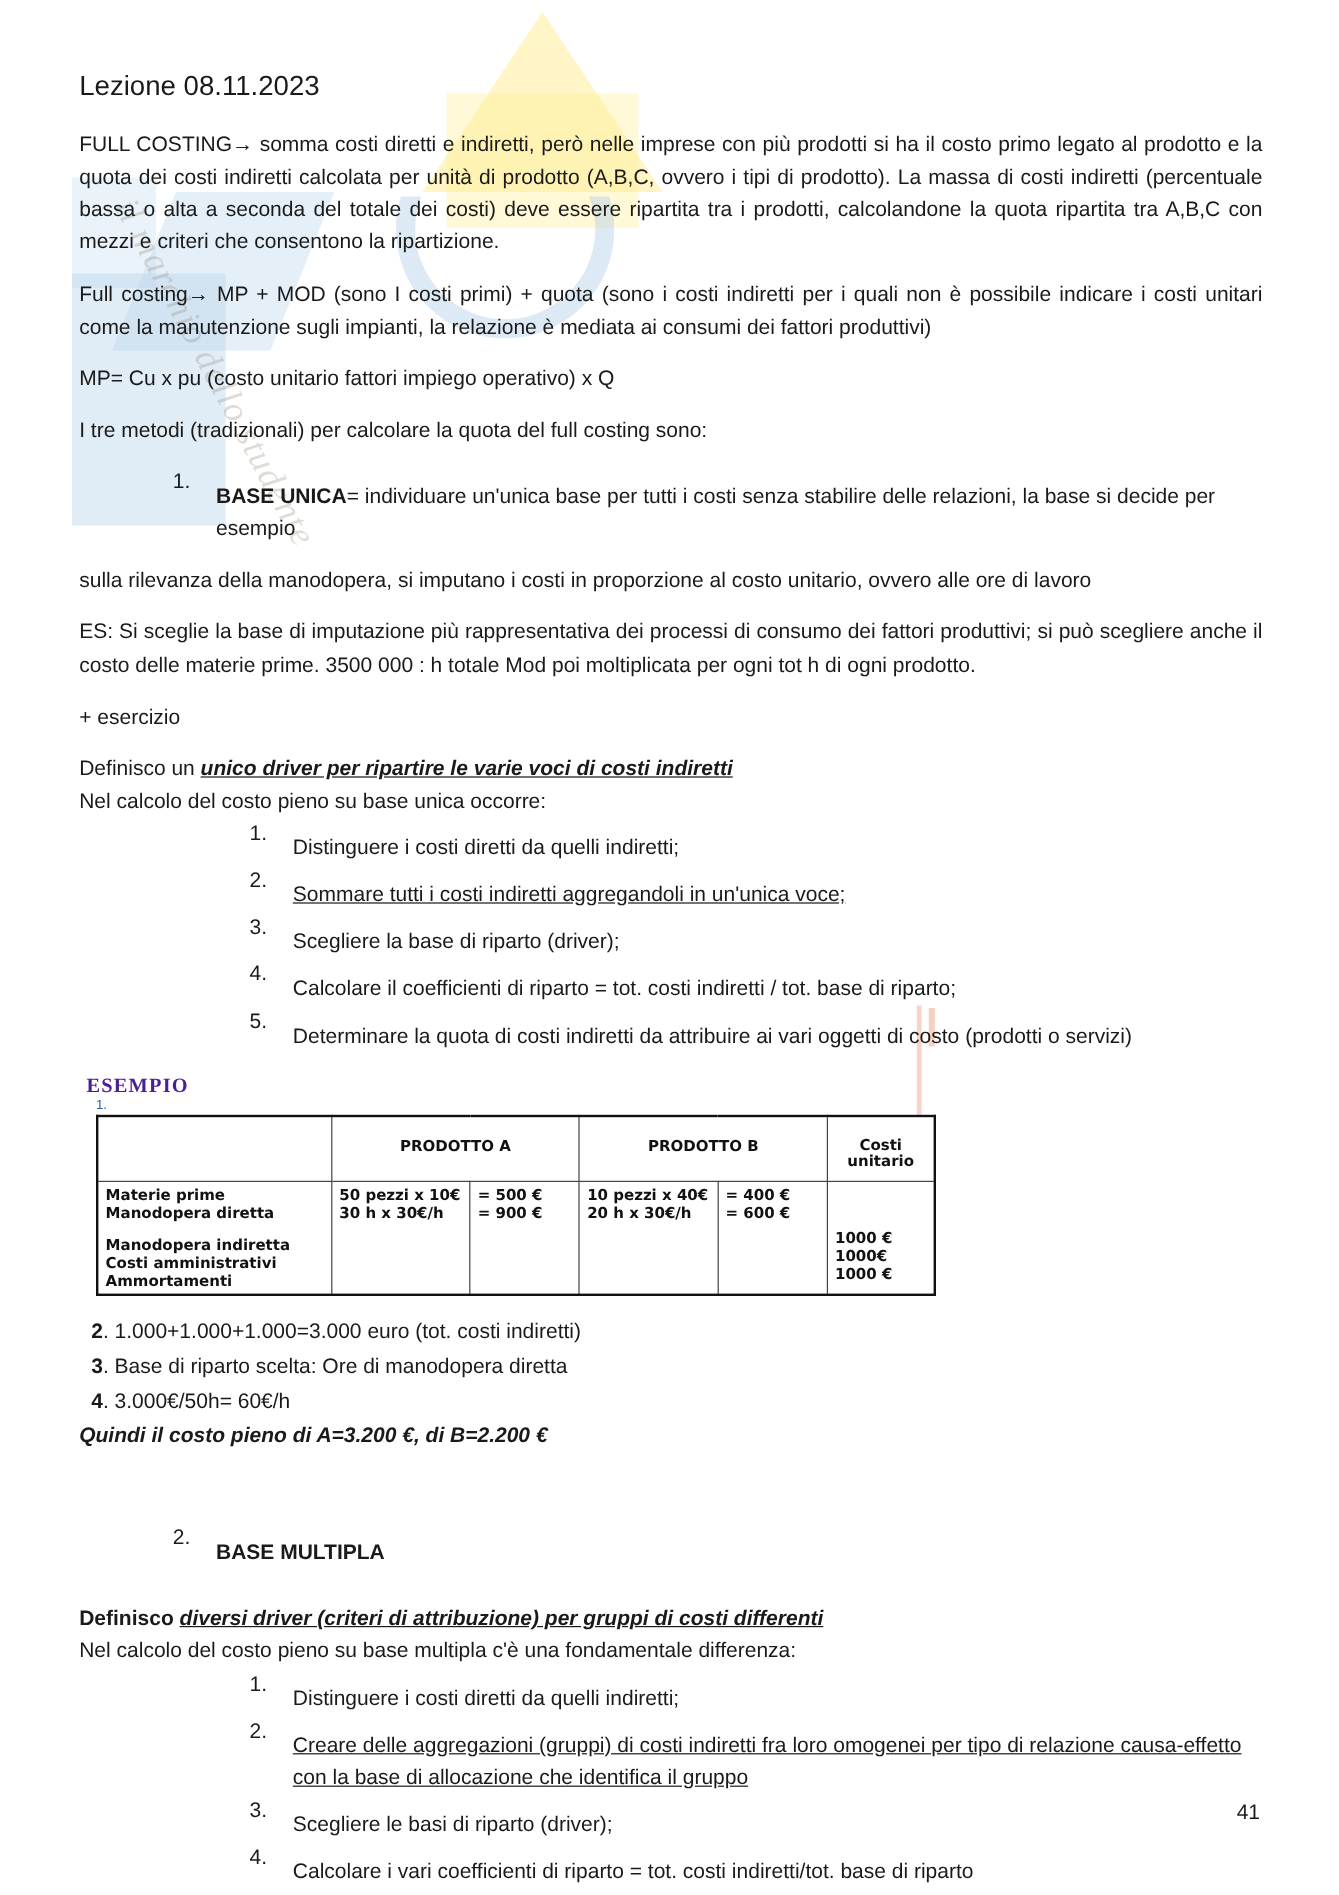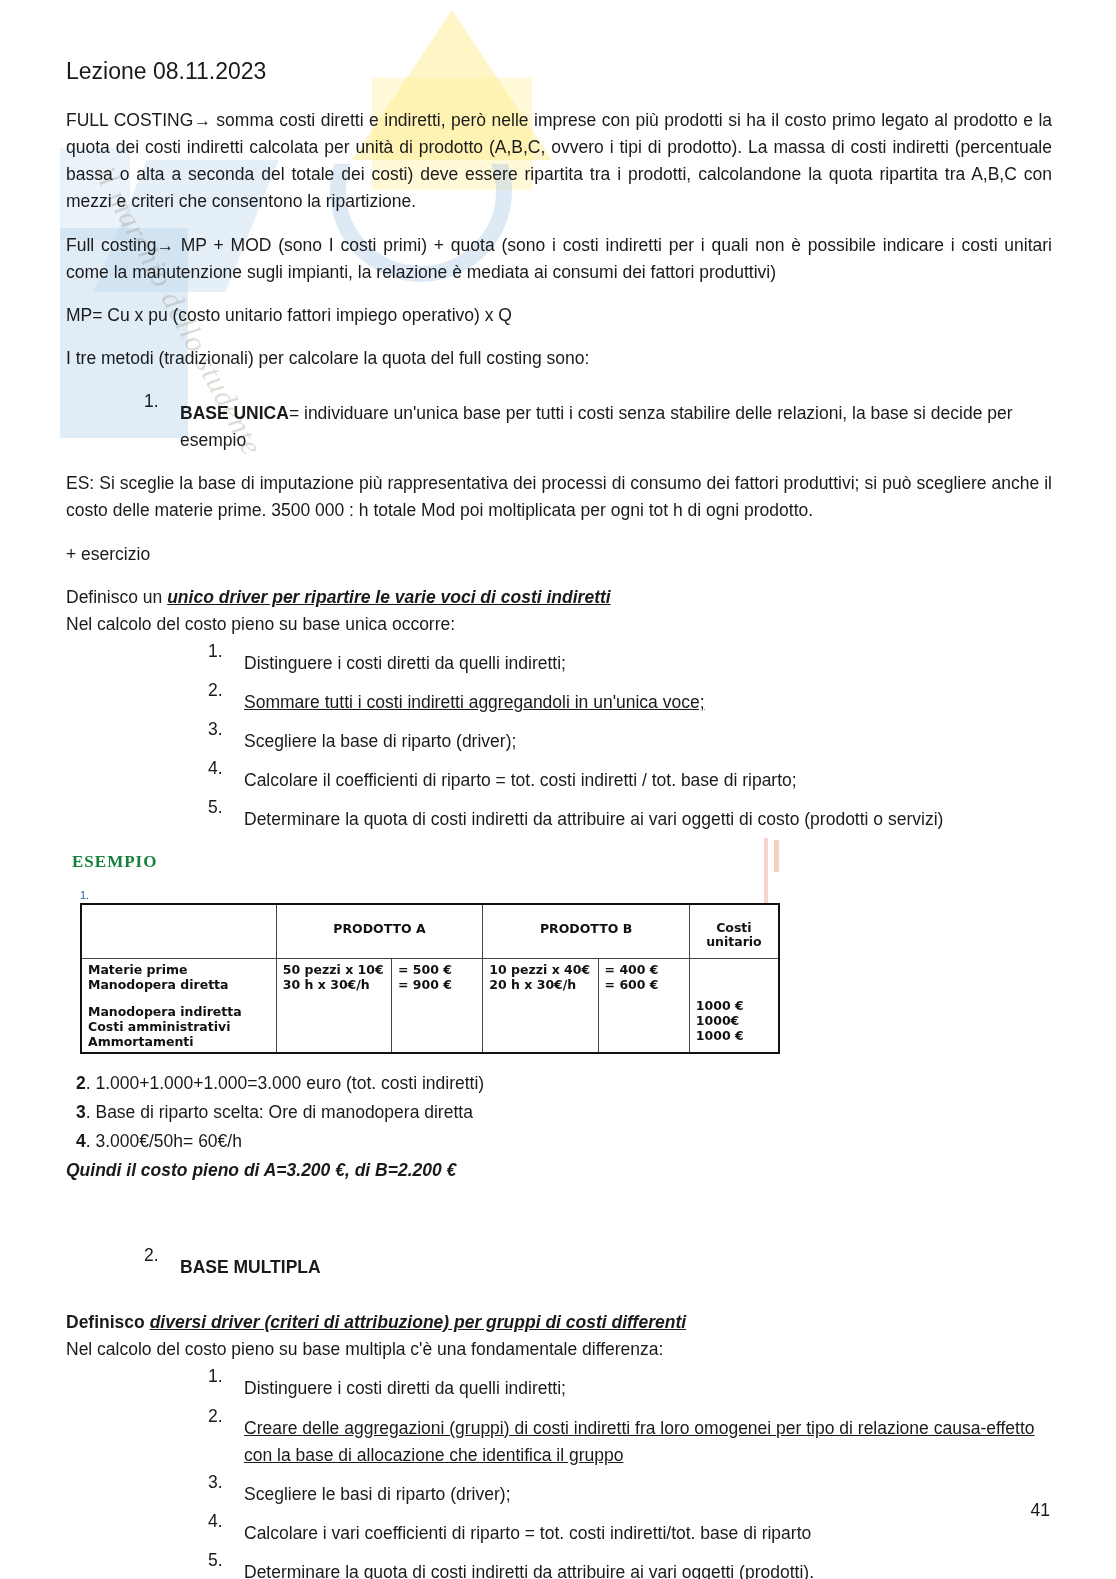--- a/index.html
+++ b/index.html
@@ -163,22 +163,22 @@
   .example-block {
     position: relative;
     margin: 18px 0 16px 0;
     width: 712px;
   }
   .esempio-label {
     font-family: "Liberation Serif", serif;
     font-weight: bold;
     font-size: 17px;
     letter-spacing: 1px;
-    color: #15803d;
-    margin: 0 0 18px 6px;
+    color: #4c1d95;
+    margin: 0 0 1px 6px;
   }
   .mini-num {
     font-size: 11px;
     color: #2a5ca8;
     margin: 0 0 2px 14px;
     line-height: 1;
   }
   table.esempio {
     border-collapse: collapse;
     width: 700px;
@@ -250,20 +250,21 @@
 
     <p class="doc-text">MP= Cu x pu (costo unitario fattori impiego operativo) x Q</p>
 
     <p class="doc-text">I tre metodi (tradizionali) per calcolare la quota del full costing sono:</p>
 
     <div class="li-row indent-1" style="margin-bottom:16px;">
       <span class="li-num">1.</span>
       <span class="li-body"><span class="b">BASE UNICA</span><span>= individuare un'unica base per tutti i costi senza stabilire delle relazioni, la base si decide per esempio</span></span>
     </div>
 
+    <p class="doc-text">sulla rilevanza della manodopera, si imputano i costi in proporzione al costo unitario, ovvero alle ore di lavoro</p>
 
     <p class="doc-text">ES: Si sceglie la base di imputazione più rappresentativa dei processi di consumo dei fattori produttivi; si può scegliere anche il costo delle materie prime. 3500 000 : h totale Mod poi moltiplicata per ogni tot h di ogni prodotto.</p>
 
     <p class="doc-text">+ esercizio</p>
 
     <p class="doc-text no-gap"><span>Definisco un </span><span class="bi-u">unico driver per ripartire le varie voci di costi indiretti</span></p>
 
     <p class="doc-text no-gap">Nel calcolo del costo pieno su base unica occorre:</p>
 
     <div>

